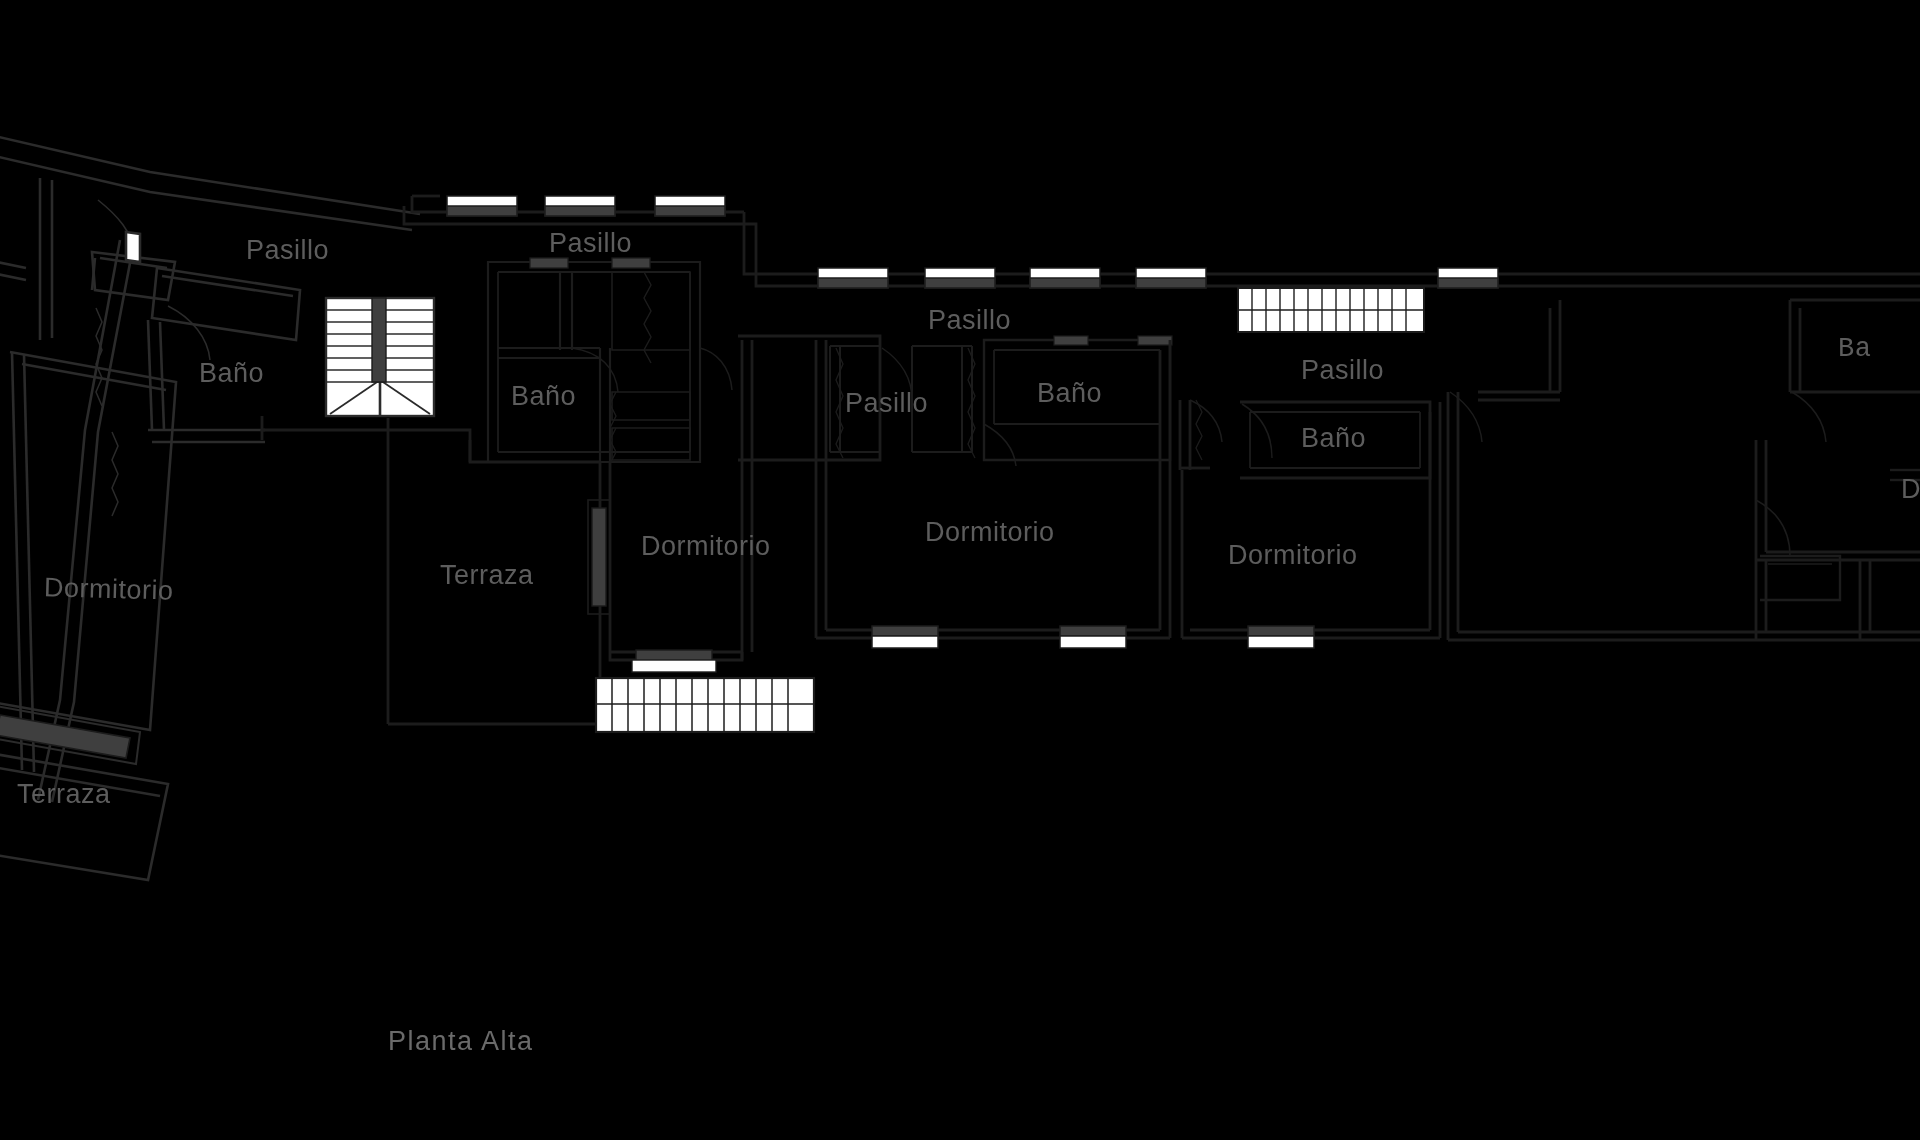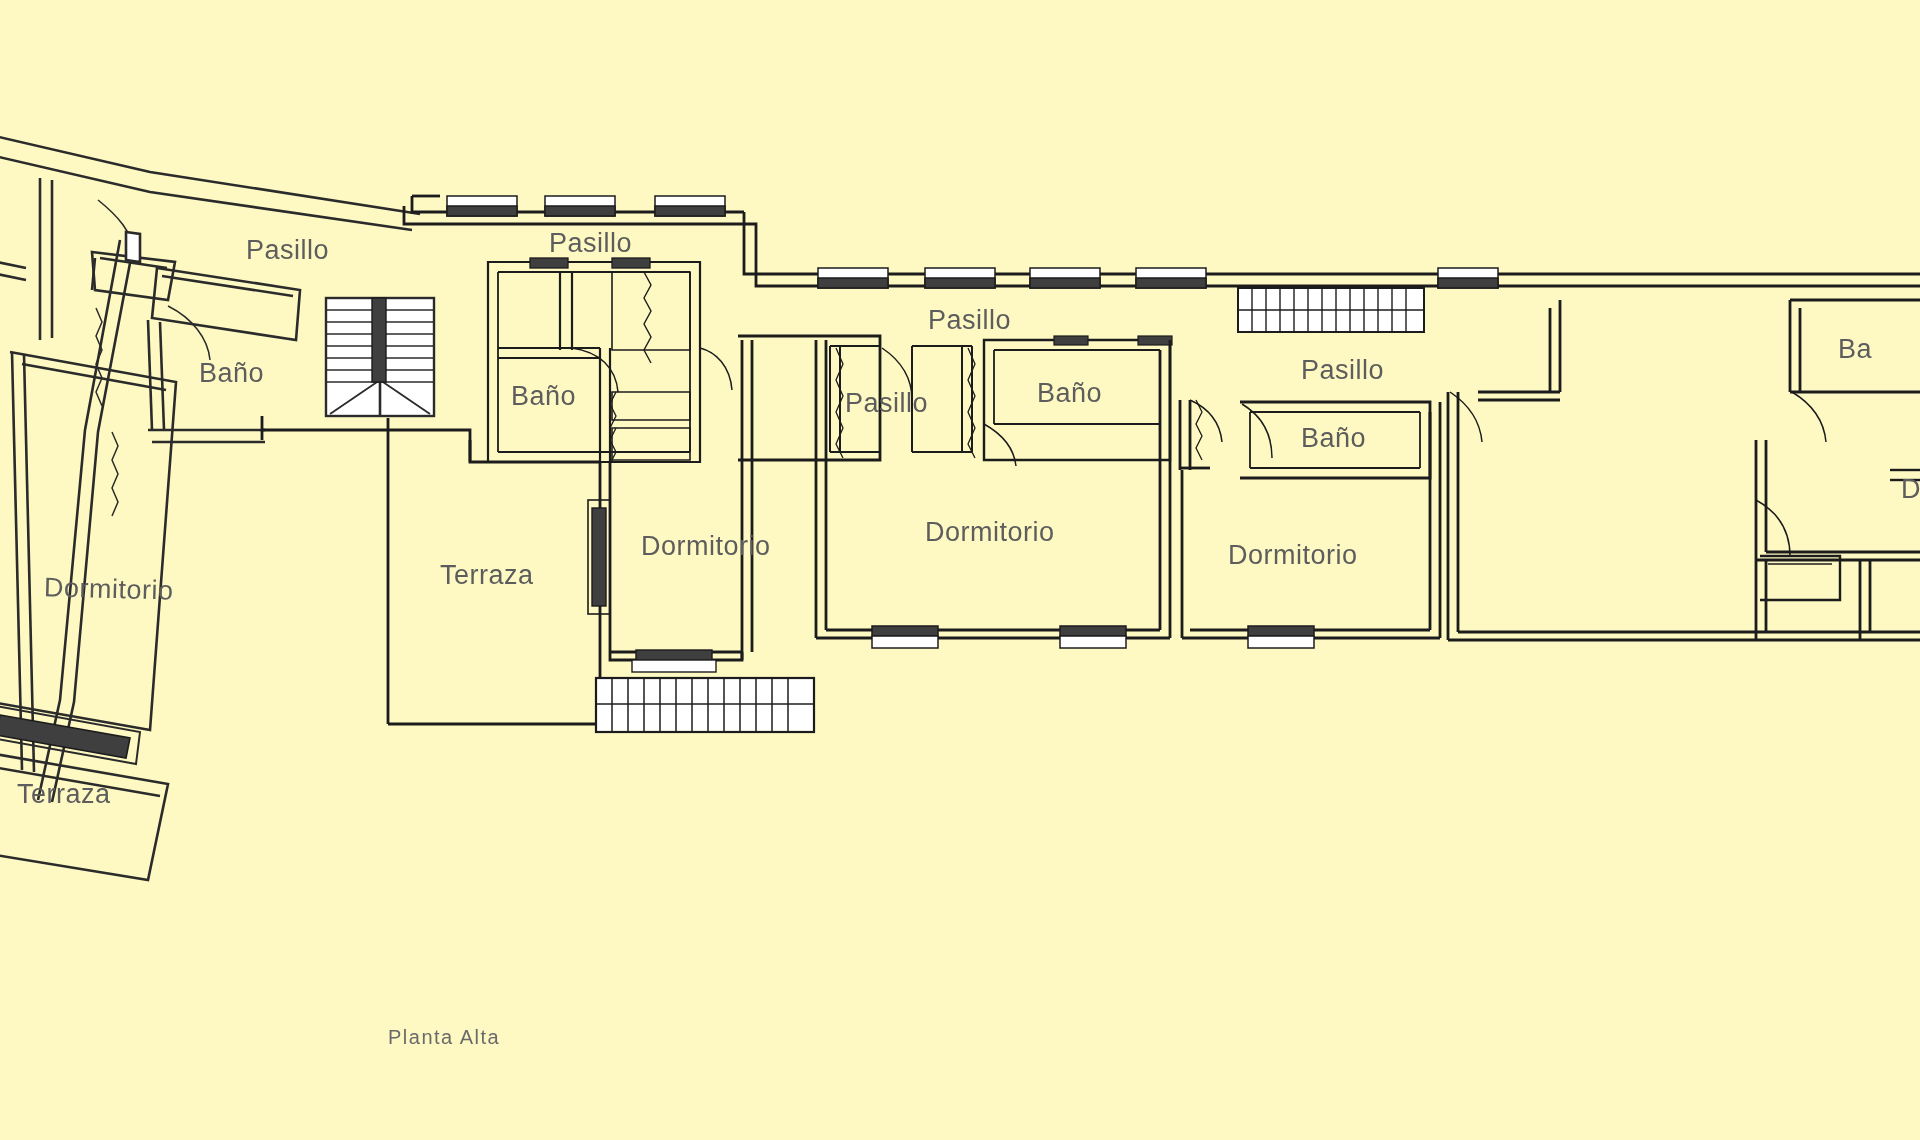--- a/index.html
+++ b/index.html
@@ -1,36 +1,36 @@
 <!DOCTYPE html>
 <html><head>
 <meta charset="utf-8">
 <style>
   html,body{margin:0;padding:0;background:#ffffff;}
   #plan-root{
     position:relative;
     width:1920px;height:1140px;
-    background:#fef9c3;
+    background:#000000;
     font-family:"Liberation Sans", sans-serif;
     overflow:hidden;
   }
   #plan-svg{position:absolute;left:0;top:0;width:1920px;height:1140px;}
   .room-label{
     position:absolute;
     color:#5d5d5d;
     font-family:"Liberation Sans", sans-serif;
     font-size:27px;
     letter-spacing:0.5px;
     white-space:nowrap;
     user-select:none;
   }
   .plan-caption{
     position:absolute;
     color:#6a6a6a;
-    font-size:20px;
+    font-size:27px;
     letter-spacing:1.5px;
     white-space:nowrap;
   }
 </style>
 </head>
 <body>
 
 <div id="plan-root">
 
   <svg id="plan-svg" viewBox="0 0 1920 1140" xmlns="http://www.w3.org/2000/svg">
@@ -309,21 +309,21 @@
 
   <div class="room-label" style="left:246px;top:235px;">Pasillo</div>
   <div class="room-label" style="left:549px;top:228px;">Pasillo</div>
   <div class="room-label" style="left:928px;top:305px;">Pasillo</div>
   <div class="room-label" style="left:1301px;top:355px;">Pasillo</div>
 
   <div class="room-label" style="left:199px;top:358px;">Baño</div>
   <div class="room-label" style="left:511px;top:381px;">Baño</div>
   <div class="room-label" style="left:1037px;top:378px;">Baño</div>
   <div class="room-label" style="left:1301px;top:423px;">Baño</div>
-  <div class="room-label" style="left:1838px;top:334px;">Ba</div>
+  <div class="room-label" style="left:1838px;top:334px;font-family:Liberation Mono, monospace;">Ba</div>
 
   <div class="room-label" style="left:845px;top:388px;">Pasillo</div>
 
   <div class="room-label" style="left:44px;top:574px;transform:rotate(1.5deg);">Dormitorio</div>
   <div class="room-label" style="left:641px;top:531px;">Dormitorio</div>
   <div class="room-label" style="left:925px;top:517px;">Dormitorio</div>
   <div class="room-label" style="left:1228px;top:540px;">Dormitorio</div>
   <div class="room-label" style="left:1901px;top:474px;">D</div>
 
   <div class="room-label" style="left:440px;top:560px;">Terraza</div>

